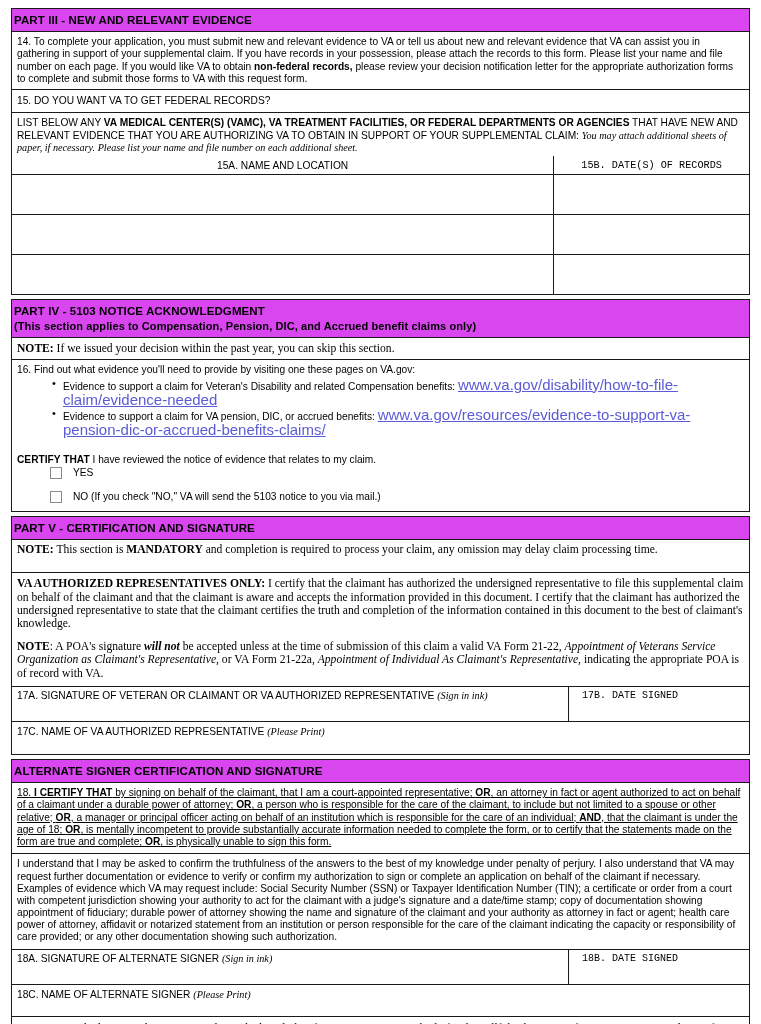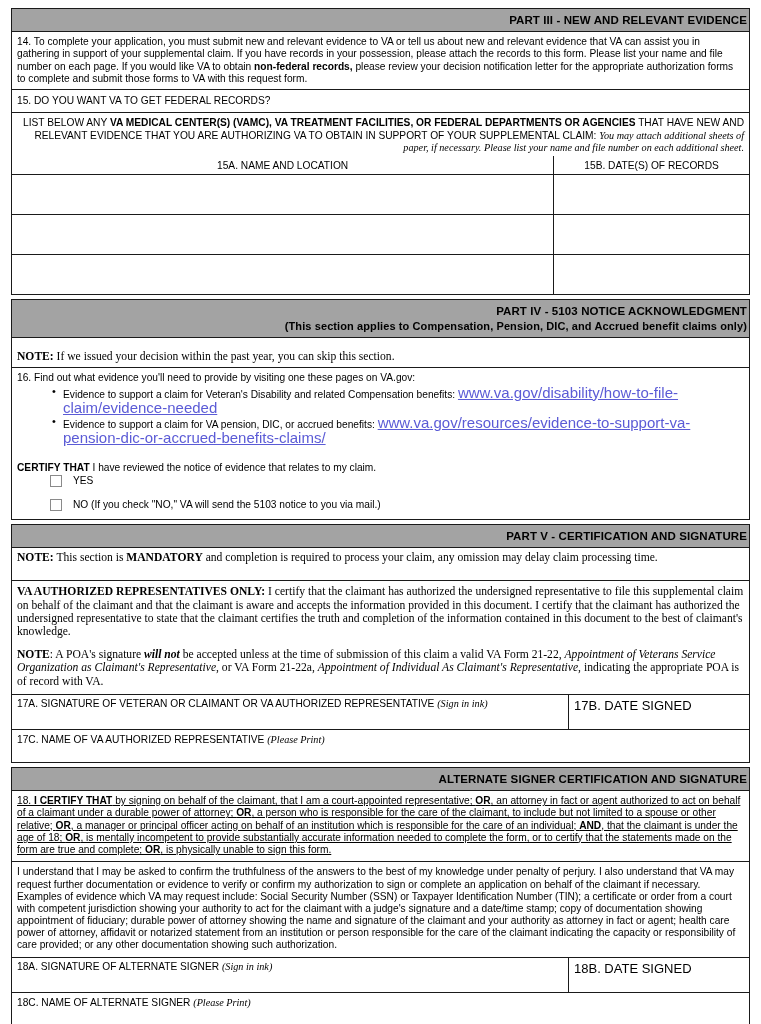--- a/index.html
+++ b/index.html
@@ -25,22 +25,22 @@
 
   
   .block {
     border: 1.5px solid #1a1a1a;
     border-bottom: none;
     box-sizing: border-box;
   }
   .block.standalone { border-bottom: 1.5px solid #1a1a1a; }
 
   .bar {
-    background: #a3a3a3;
-    text-align: right;
+    background: #d946ef;
+    text-align: left;
     font-weight: bold;
     font-size: 11.5px;
     letter-spacing: .1px;
     padding: 4px 2px 4px 2px;
     line-height: 14px;
     border-bottom: 1.5px solid #1a1a1a;
   }
   .bar .sub {
     display: block;
     font-size: 11px;
@@ -82,21 +82,21 @@
   .tbl th:last-child, .tbl td:last-child { border-right: none; }
   .tbl th {
     font-size: 10.2px;
     font-weight: normal;
     text-align: center;
     padding: 3px 2px;
     height: 18px;
   }
   .tbl td { height: 40px; }
   .col-a { width: 73.5%; }
-  .col-b { width: 26.5%; }
+  .col-b { width: 26.5%; font-family: Liberation Mono, monospace; }
 
   
   ul.vlist {
     margin: 1px 0 0 0;
     padding-left: 46px;
     list-style: none;
   }
   ul.vlist li {
     position: relative;
     font-size: 10.2px;
@@ -142,40 +142,41 @@
     flex: 0 0 557px;
     border-right: 1.5px solid #1a1a1a;
     padding: 3px 5px 0 5px;
     box-sizing: border-box;
     font-size: 10.2px;
   }
   .split .rgt {
     flex: 1 1 auto;
     padding: 3px 5px 0 5px;
     box-sizing: border-box;
-    font-size: 13px;
-  }
-  .sig-h { height: 34px; }
+    font-size: 10px;
+    font-family: Liberation Mono, monospace;
+  }
+  .sig-h { height: 34px; gap: 8px; }
   .name-h { height: 32px; }
 </style>
 </head>
 <body>
 
 <div class="page">
 
   <div class="block">
     <div class="bar">PART III - NEW AND RELEVANT EVIDENCE</div>
 
     <div class="cell">
       <span>14.  To complete your application, you must submit new and relevant evidence to VA or tell us about new and relevant evidence that VA can assist you in gathering in support of your supplemental claim.  If you have records in your possession, please attach the records to this form. Please list your name and file number on each page. If you would like VA to obtain </span><b>non-federal records,</b><span> please review your decision notification letter for the appropriate authorization forms to complete and submit those forms to VA with this request form.</span>
     </div>
 
     <div class="cell" style="padding-top:5px;padding-bottom:5px;">15.  DO YOU WANT VA TO GET FEDERAL RECORDS?</div>
 
-    <div class="cell nb" style="padding-bottom:2px;text-align:right;">
+    <div class="cell nb" style="padding-bottom:2px;">
       <span>LIST BELOW ANY </span><b>VA MEDICAL CENTER(S) (VAMC), VA TREATMENT FACILITIES, OR FEDERAL DEPARTMENTS OR AGENCIES</b><span> THAT HAVE NEW AND RELEVANT EVIDENCE THAT YOU ARE AUTHORIZING VA TO OBTAIN IN SUPPORT OF YOUR SUPPLEMENTAL CLAIM: </span><span class="ital-small">You may attach additional sheets of paper, if necessary.  Please list your name and file number on each additional sheet.</span>
     </div>
 
     <table class="tbl">
       <thead>
         <tr>
           <th class="col-a">15A.  NAME AND LOCATION</th>
           <th class="col-b">15B.  DATE(S) OF RECORDS</th>
         </tr>
       </thead>
@@ -195,21 +196,21 @@
       </tbody>
     </table>
   </div>
 
   <div class="block standalone" style="margin-top:4px;">
     <div class="bar">
       <span>PART IV - 5103 NOTICE ACKNOWLEDGMENT</span>
       <span class="sub">(This section applies to Compensation, Pension, DIC, and Accrued benefit claims only)</span>
     </div>
 
-    <div class="cell serif" style="padding-top:12px;padding-bottom:4px;">
+    <div class="cell serif" style="padding-top:4px;padding-bottom:4px;">
       <b>NOTE:</b><span> If we issued your decision within the past year, you can skip this section.</span>
     </div>
 
     <div class="cell nb" style="padding-top:4px;">
       <div>16.  Find out what evidence you'll need to provide by visiting  one these pages on VA.gov:</div>
       <ul class="vlist">
         <li>
           <span>Evidence to support a claim for Veteran's Disability and related Compensation benefits:  </span><a class="url" href="#">www.va.gov/disability/how-to-file-claim/evidence-needed</a>
         </li>
         <li>

